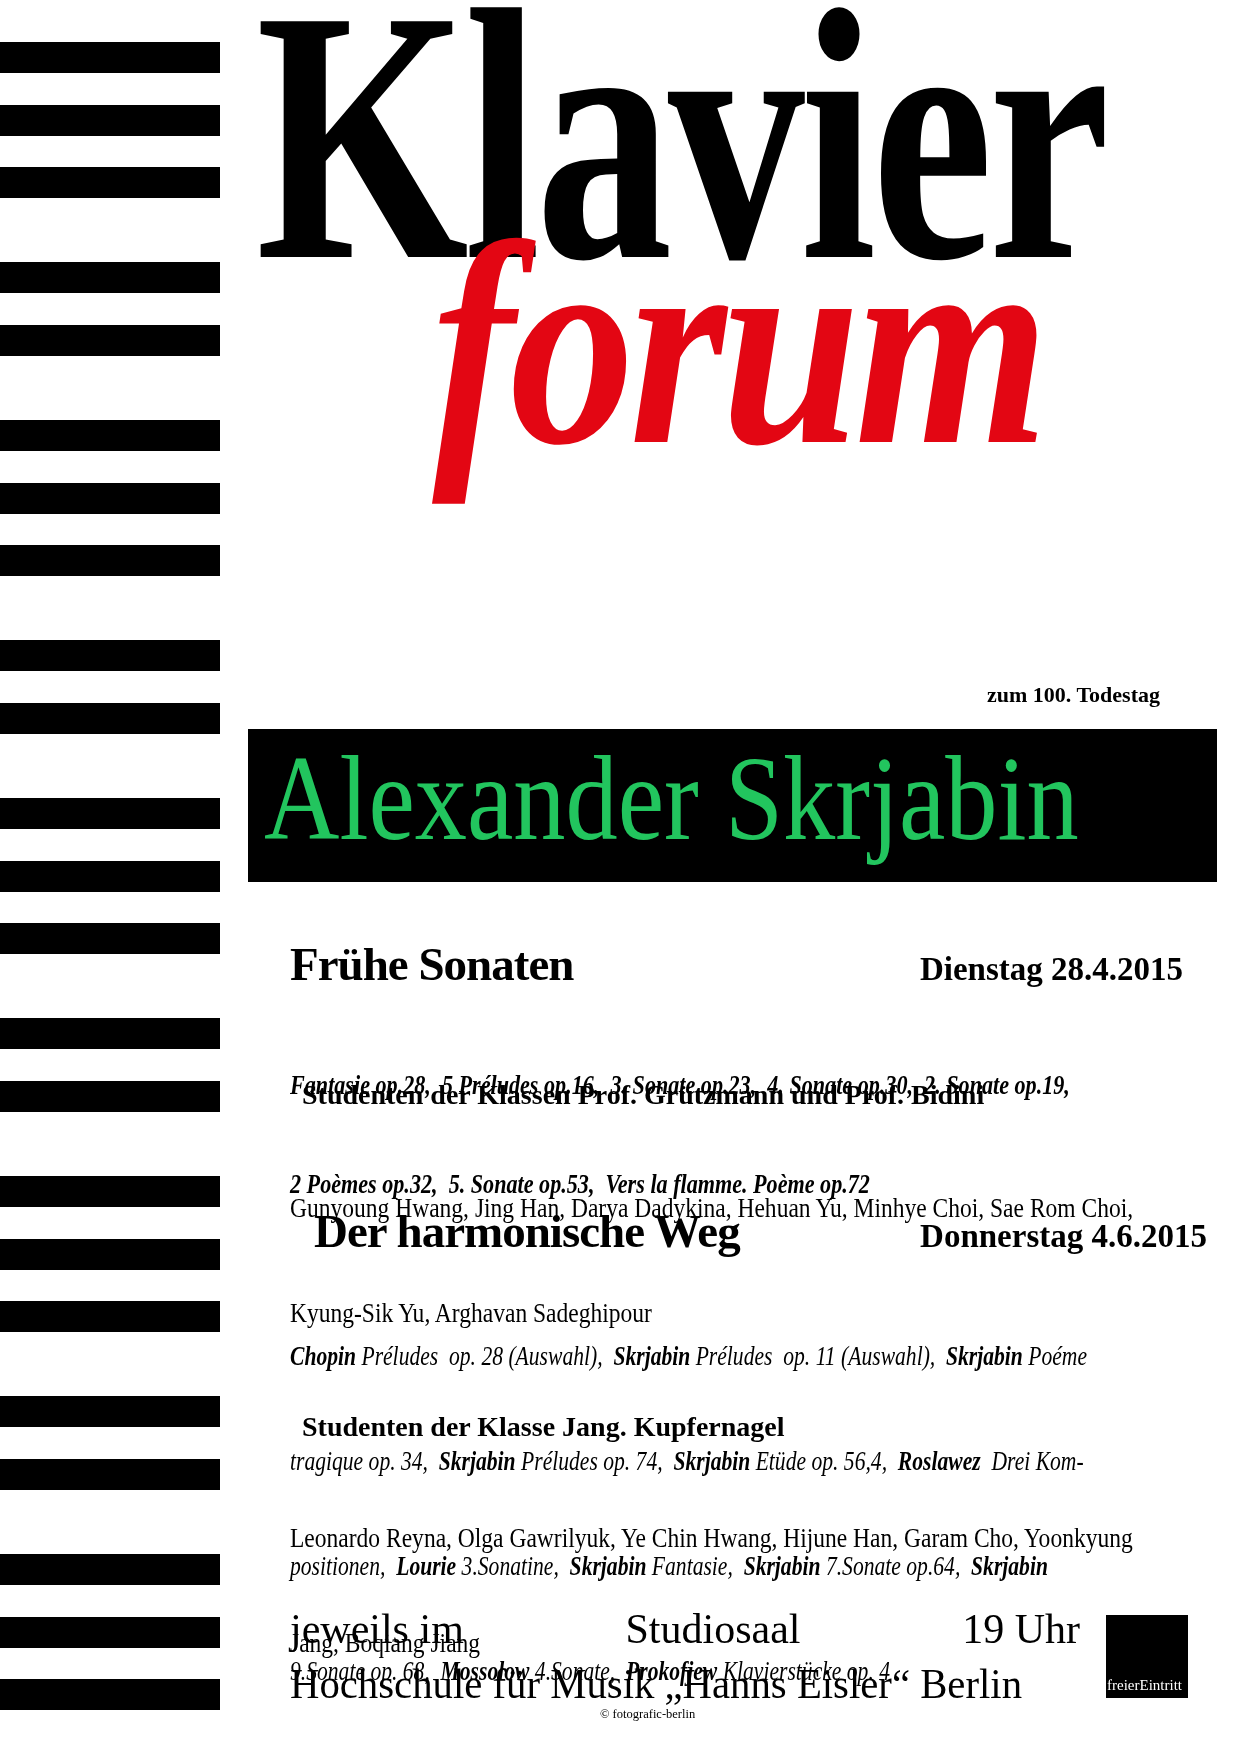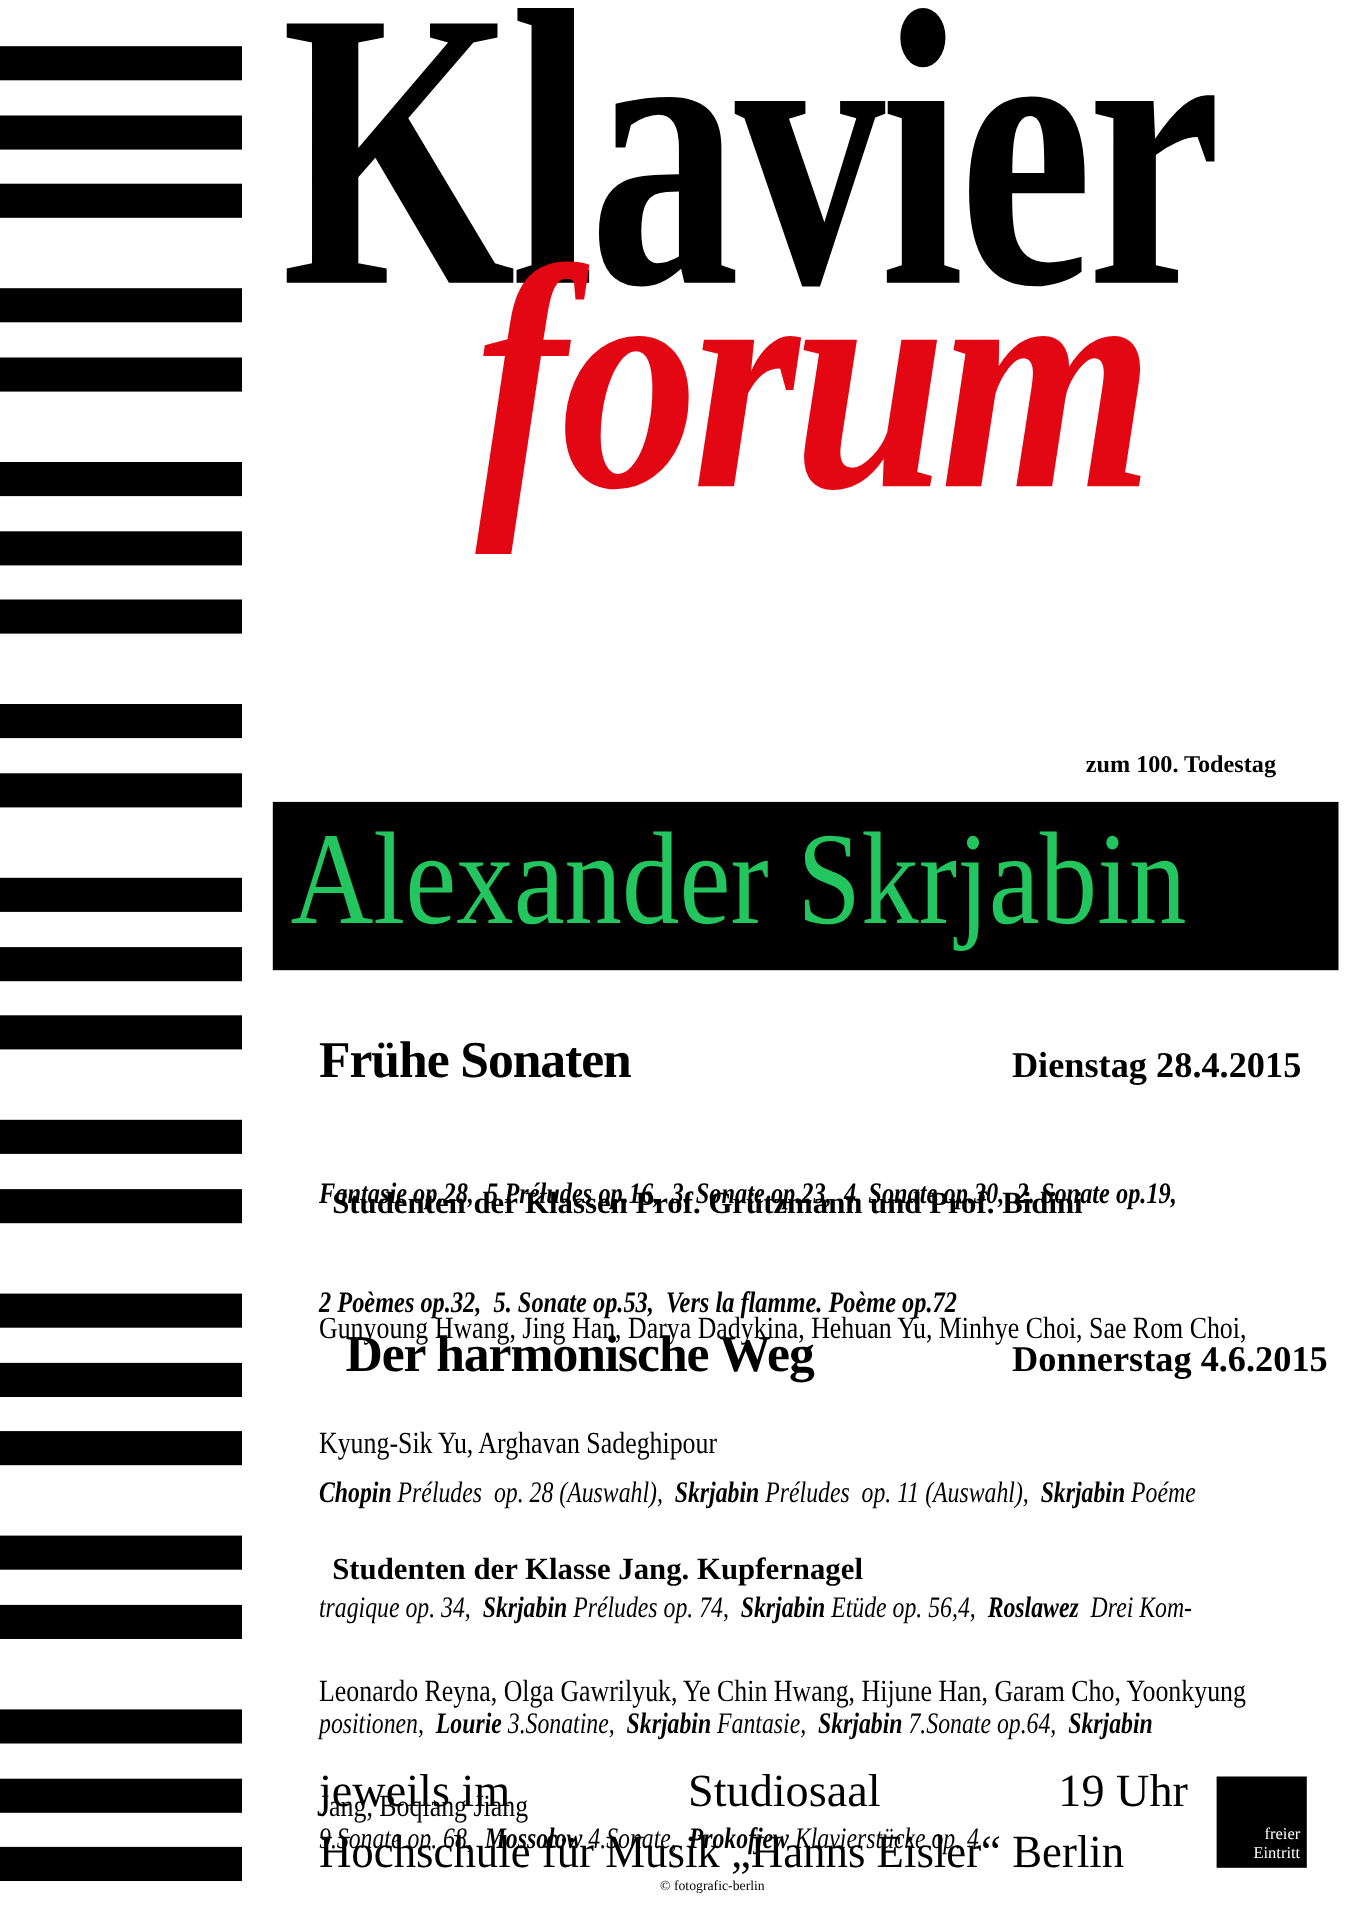--- a/index.html
+++ b/index.html
@@ -56,21 +56,21 @@
   .names{font-size:28px;line-height:35px;white-space:pre;
          transform:scaleX(0.84);transform-origin:0 0;}
 
   .footer-line{position:absolute;left:290px;width:790px;font-size:42px;line-height:48px;white-space:nowrap;}
   .footer-row{display:flex;justify-content:space-between;}
   .footer-inst{transform:scaleX(0.97);transform-origin:0 0;}
 
   .free-box{
     position:absolute;left:1106px;top:1615px;width:82px;height:83px;
     background:#000;color:#fff;
-    display:flex;flex-direction:column;justify-content:flex-end;align-items:flex-end;
+    display:flex;flex-direction:row;justify-content:flex-end;align-items:flex-end;
     padding:4px 6px;box-sizing:border-box;
     font-size:15px;line-height:1.15;text-align:right;
   }
   .credit{position:absolute;left:600px;top:1708px;font-size:12.5px;line-height:1;white-space:nowrap;}
 </style>
 </head>
 <body>
 
 <div class="poster">
 

